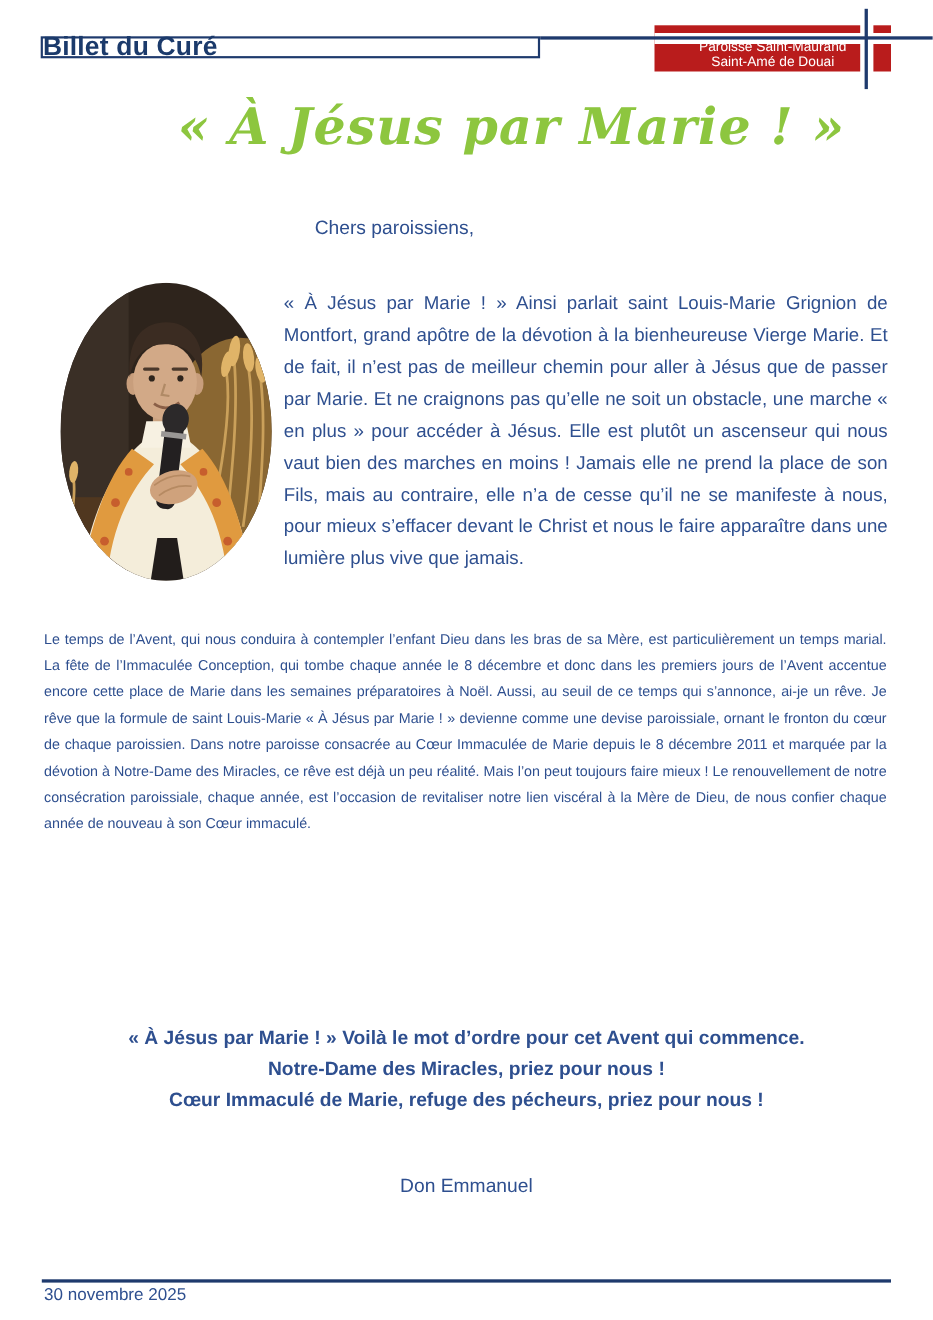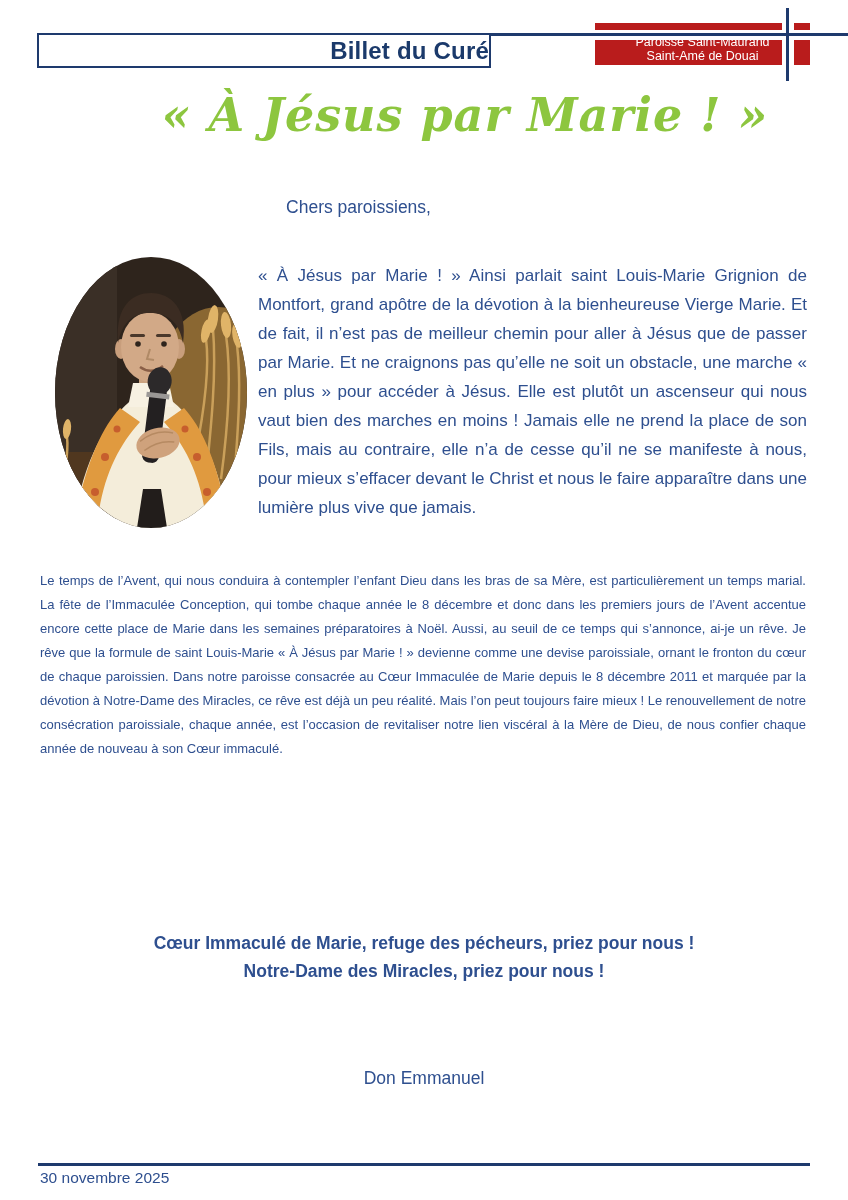--- a/index.html
+++ b/index.html
@@ -6,23 +6,23 @@
   html,body { width:848px; height:1200px; }
   body {
     position:relative;
     background:#ffffff;
     font-family:"Liberation Sans", sans-serif;
     color:#2e4f8f;
     overflow:hidden;
   }
   
   .banner-box {
-    position:absolute; left:37px; top:33px; width:454px; height:35px;
+    position:absolute; left:37px; top:33px; width:454px; height:20px;
     border:2.5px solid #1e3a6d; background:#ffffff;
-    display:flex; align-items:center; justify-content:flex-end;
+    display:flex; align-items:center; justify-content:flex-start;
     z-index:4;
   }
   .banner-box .banner-title {
     font-size:24px; font-weight:bold; color:#1b3a6b; letter-spacing:.2px;
   }
   .badge {
     position:absolute; left:595px; top:23px; width:215px; height:42px;
     background:#b91c1c; z-index:1;
   }
   .badge-text {
@@ -157,22 +157,23 @@
     <ellipse cx="103" cy="186" rx="22" ry="15" fill="#cfa27c" transform="rotate(-14 103 186)"></ellipse>
     <path d="M86 180 Q104 172 120 180 M88 190 Q104 183 119 189" stroke="#b68a62" stroke-width="1.5" fill="none" transform="rotate(-14 103 186)"></path>
   </g>
 </svg>
 
 <p class="para-side">« À Jésus par Marie ! » Ainsi parlait saint Louis-Marie Grignion de Montfort, grand apôtre de la dévotion à la bienheureuse Vierge Marie. Et de fait, il n’est pas de meilleur chemin pour aller à Jésus que de passer par Marie. Et ne craignons pas qu’elle ne soit un obstacle, une marche « en plus » pour accéder à Jésus. Elle est plutôt un ascenseur qui nous vaut bien des marches en moins ! Jamais elle ne prend la place de son Fils, mais au contraire, elle n’a de cesse qu’il ne se manifeste à nous, pour mieux s’effacer devant le Christ et nous le faire apparaître dans une lumière plus vive que jamais.</p>
 
 <p class="para-main">Le temps de l’Avent, qui nous conduira à contempler l’enfant Dieu dans les bras de sa Mère, est particulièrement un temps marial. La fête de l’Immaculée Conception, qui tombe chaque année le 8 décembre et donc dans les premiers jours de l’Avent accentue encore cette place de Marie dans les semaines préparatoires à Noël. Aussi, au seuil de ce temps qui s’annonce, ai-je un rêve. Je rêve que la formule de saint Louis-Marie « À Jésus par Marie ! » devienne comme une devise paroissiale, ornant le fronton du cœur de chaque paroissien. Dans notre paroisse consacrée au Cœur Immaculée de Marie depuis le 8 décembre 2011 et marquée par la dévotion à Notre-Dame des Miracles, ce rêve est déjà un peu réalité. Mais l’on peut toujours faire mieux ! Le renouvellement de notre consécration paroissiale, chaque année, est l’occasion de revitaliser notre lien viscéral à la Mère de Dieu, de nous confier chaque année de nouveau à son Cœur immaculé.</p>
 
 <div class="emphasis">
+  <div>« À Jésus par Marie ! » Voilà le mot d’ordre pour cet Avent qui commence.</div>
+  <div>Notre-Dame des Miracles, priez pour nous !</div>
   <div>Cœur Immaculé de Marie, refuge des pécheurs, priez pour nous !</div>
-  <div>Notre-Dame des Miracles, priez pour nous !</div>
 </div>
 
 <div class="signature">
   <div>Don Emmanuel</div>
 </div>
 
 <div class="footer-rule"></div>
 <div class="footer-date">30 novembre 2025</div>
 <div class="footer-page">Page 3</div>
 

